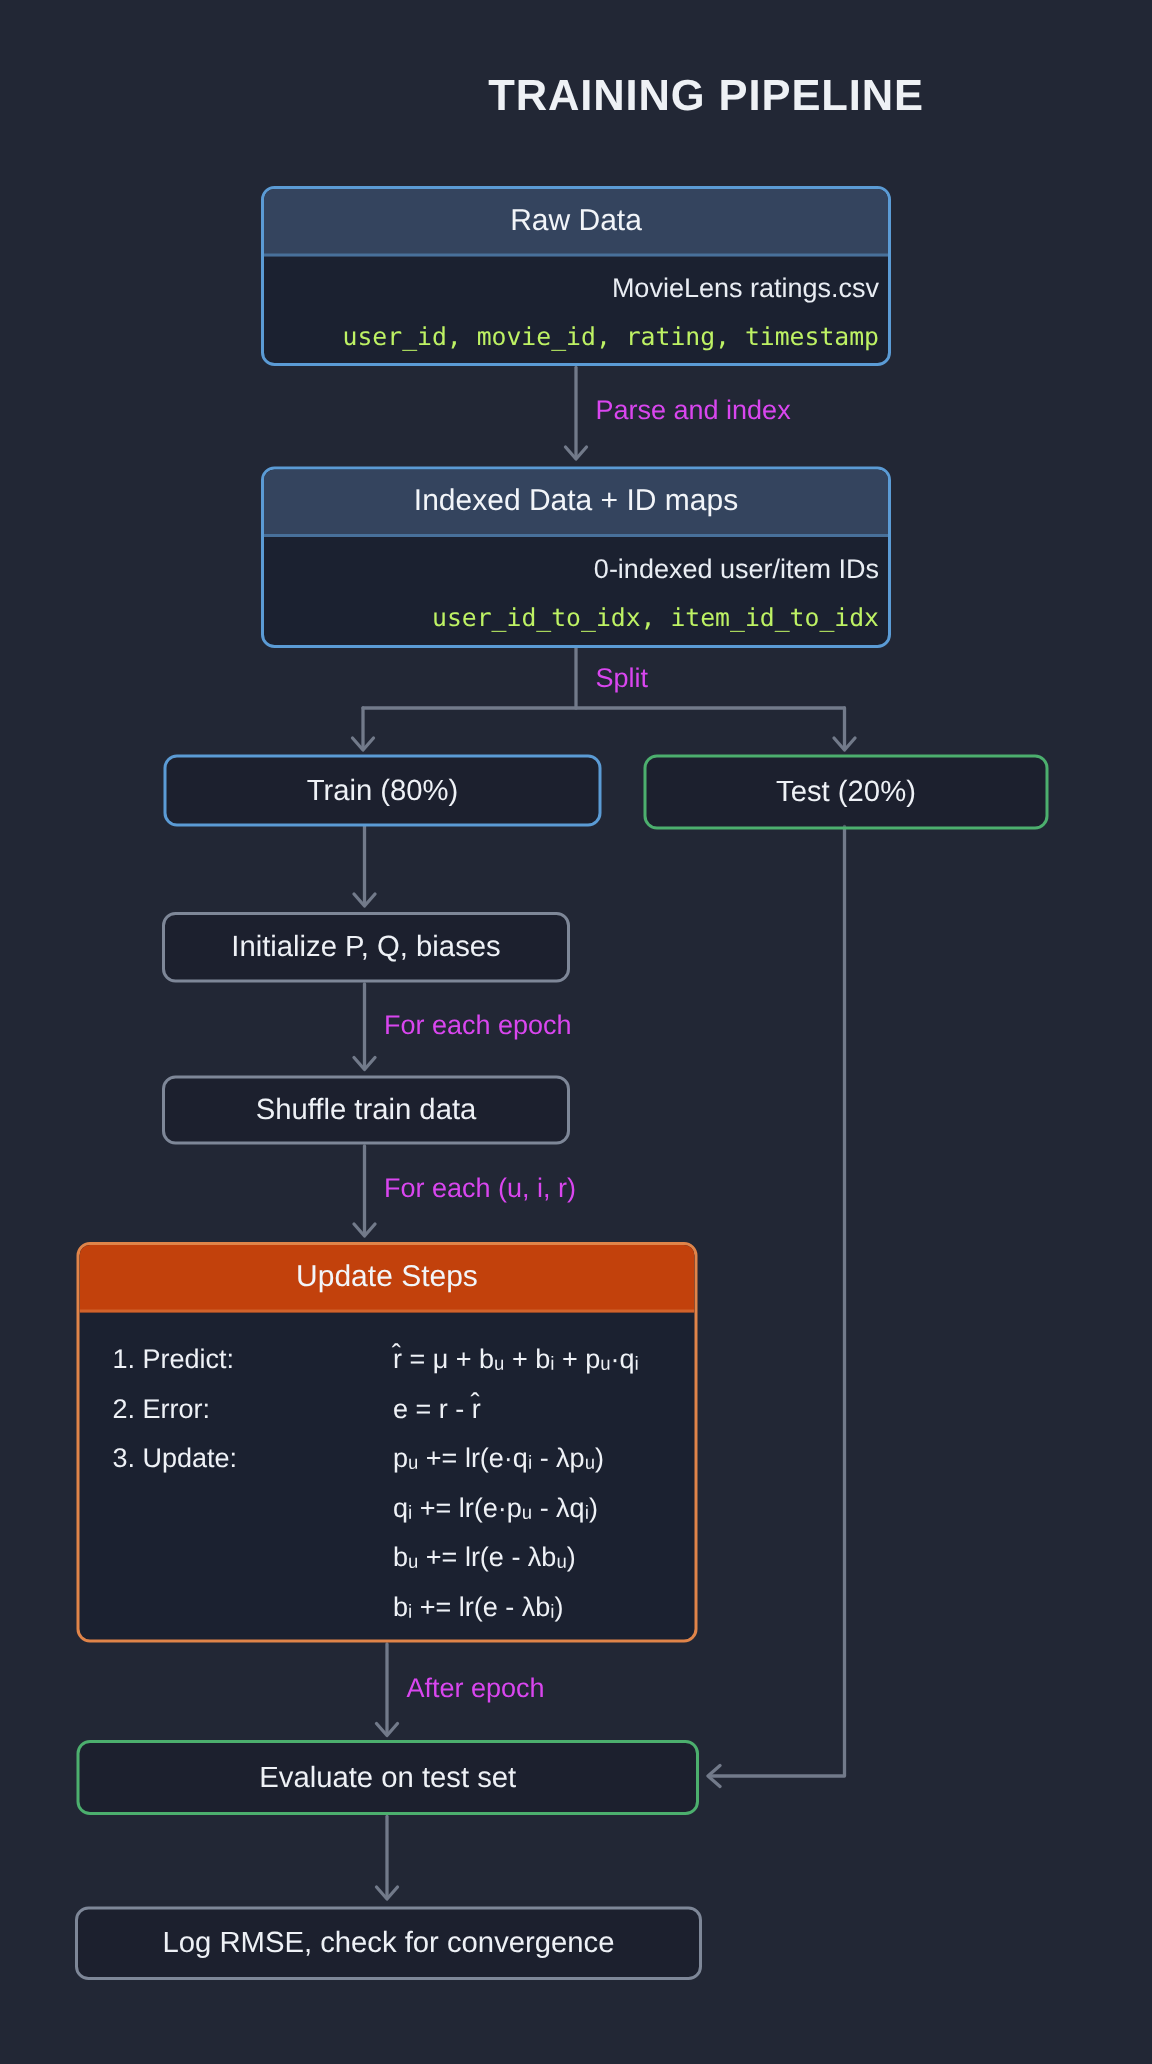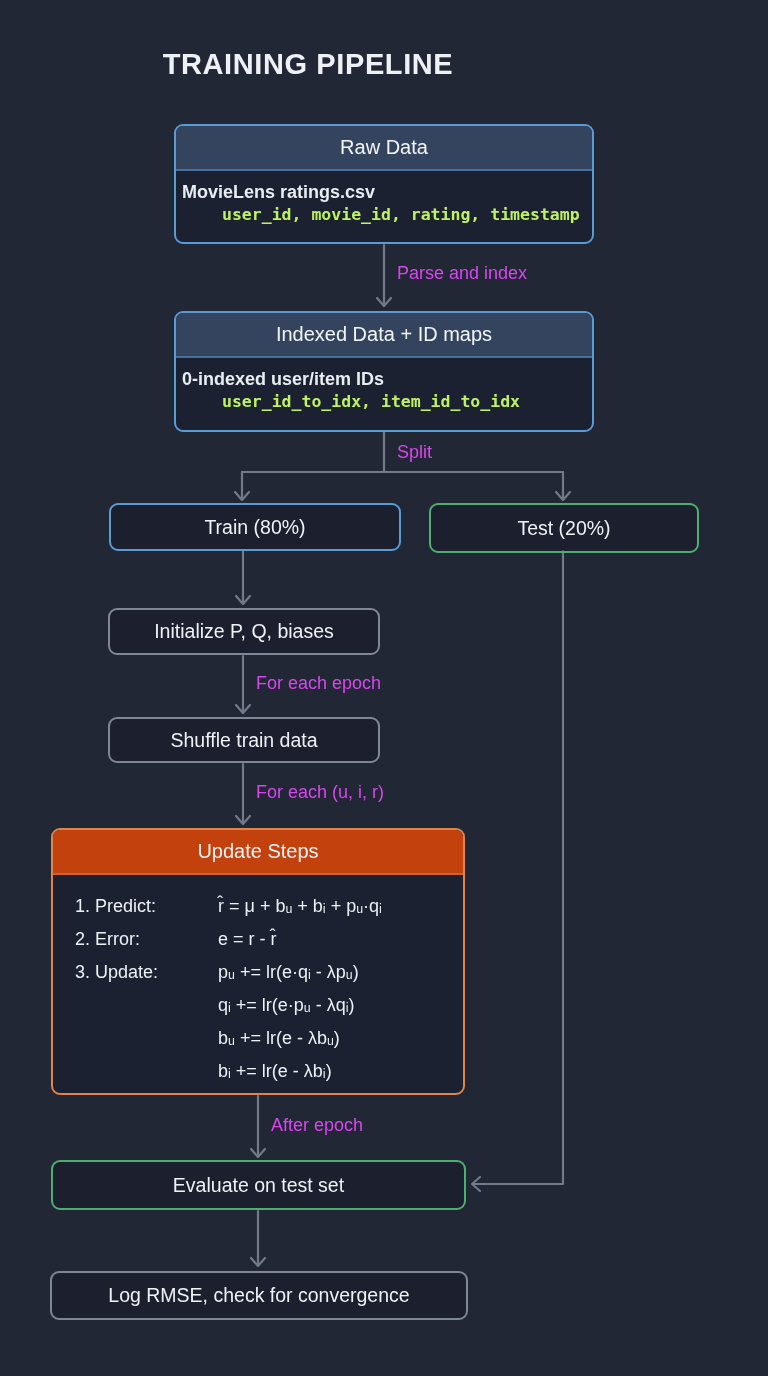--- a/index.html
+++ b/index.html
@@ -3,21 +3,21 @@
 <meta charset="utf-8">
 <style>
   html,body{margin:0;padding:0;}
   body{
     width:768px;height:1376px;position:relative;overflow:hidden;
     background:#222735;
     font-family:"Liberation Sans","DejaVu Sans",sans-serif;
     color:#edf0f5;
   }
   .page-title{
-    position:absolute;top:48px;left:0;width:616px;text-align:center;
+    position:absolute;top:48px;left:0;width:616px;text-align:right;
     font-size:29px;font-weight:600;letter-spacing:.6px;color:#eef1f5;
   }
   svg.connectors{position:absolute;top:0;left:0;width:768px;height:1376px;}
   svg.connectors path, svg.connectors polyline{
     fill:none;stroke:#727a8a;stroke-width:2.2;stroke-linecap:round;stroke-linejoin:round;
   }
   .edge-label{
     position:absolute;font-size:18px;color:#d946ef;white-space:nowrap;
   }
   .node{position:absolute;box-sizing:border-box;border-radius:9px;}
@@ -30,29 +30,29 @@
   .b-gray{border:2px solid #7e8798;}
   .b-orange{border:2px solid #e08449;}
   .datanode{background:#1b2130;overflow:hidden;}
   .datanode .hdr{
     height:43px;display:flex;align-items:center;justify-content:center;
     font-size:20px;font-weight:500;color:#f2f5f9;
   }
   .hdr-blue{background:#34445e;border-bottom:2px solid rgba(91,155,213,.5);}
   .hdr-orange{background:#c2410c;border-bottom:2px solid rgba(224,132,73,.5);}
   .datanode .dbody{
-    display:flex;flex-direction:column;align-items:flex-start;justify-content:center;
-    padding:11px 6px;gap:2px;font-weight:bold;
+    display:flex;flex-direction:column;align-items:flex-end;justify-content:center;
+    padding:11px 6px;gap:12px;
   }
   .l1{font-size:18px;color:#e9edf3;}
   .l2{font-family:"DejaVu Sans Mono","Liberation Mono",monospace;font-size:16.5px;color:#bef264;letter-spacing:0;margin-left:40px;}
   .ubody{padding:15px 10px 0 22px;font-size:18px;color:#eef1f6;}
   .step{display:flex;align-items:flex-start;}
   .step-label{width:143px;line-height:33px;flex:0 0 143px;}
-  .step-lines{flex:1;}
+  .step-lines{flex:1;margin-left:44px;}
   .step-lines .f{line-height:33px;white-space:nowrap;}
 </style>
 </head>
 <body>
 
 <div class="page-title">TRAINING PIPELINE</div>
 
 <svg class="connectors" viewBox="0 0 768 1376">
   <g>
     <path d="M384 245 V305"></path>

